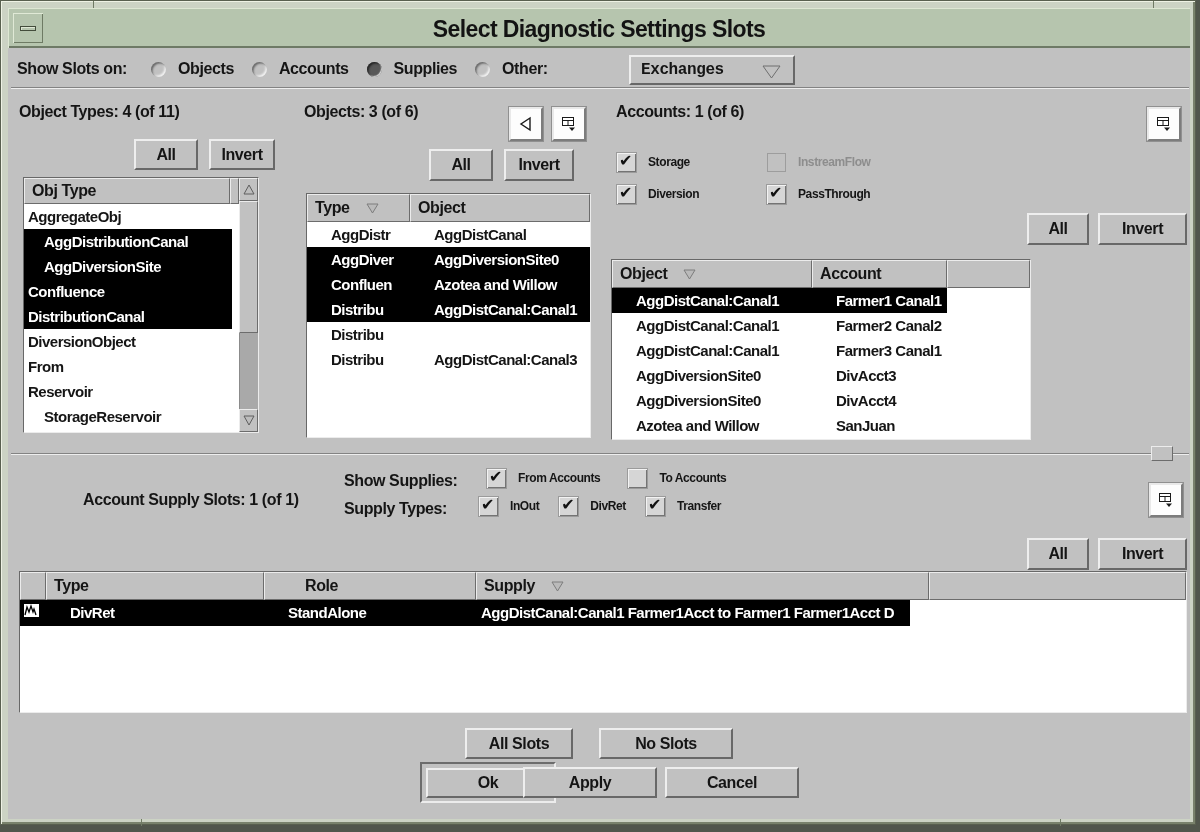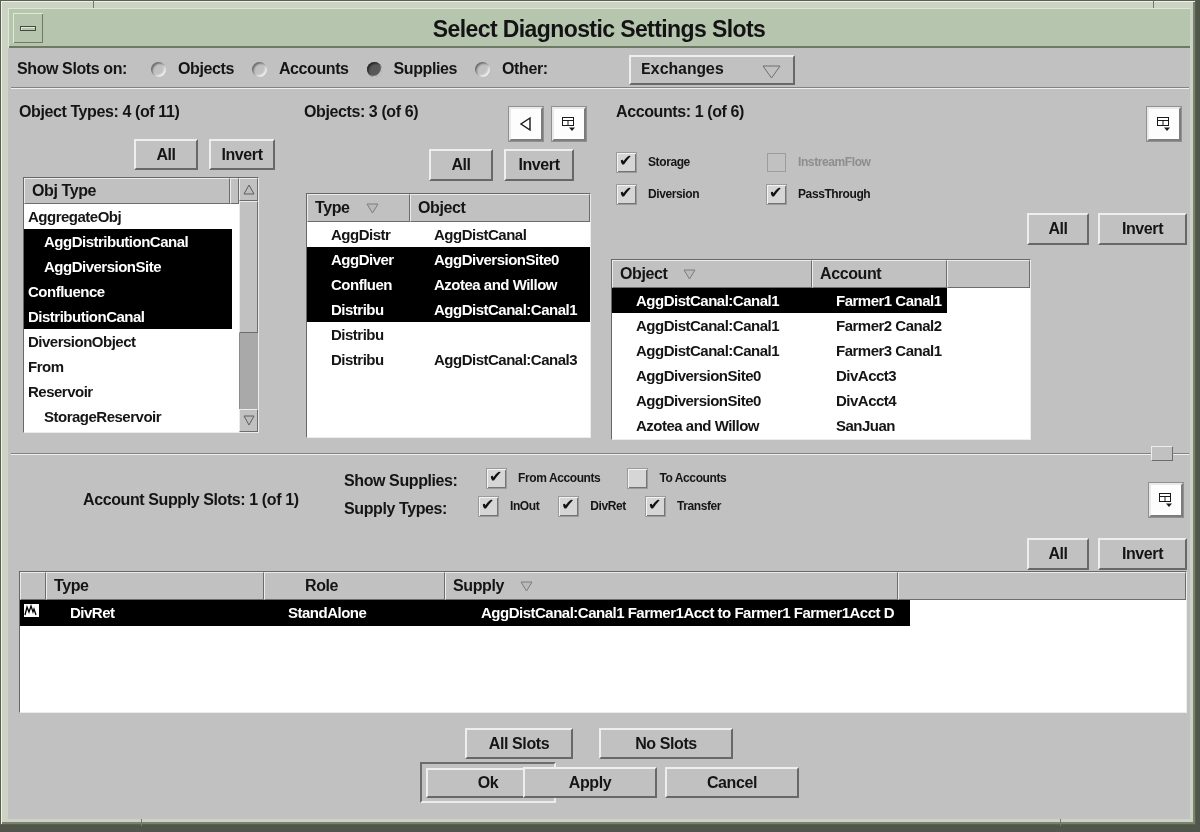--- a/index.html
+++ b/index.html
@@ -462,21 +462,21 @@
     </div>
     <div class="btn" style="left:1026px;top:537px;width:62px;height:32px;">All</div>
     <div class="btn" style="left:1097px;top:537px;width:89px;height:32px;">Invert</div>
 
     <div class="box" style="left:18px;top:570px;width:1168px;height:142px;flex-direction:column;">
       <div class="thead">
         <div class="th" style="width:26px;padding-left:0;"></div>
         <div class="th" style="width:218px;">
           <span>Type</span>
         </div>
-        <div class="th" style="width:181px;padding-left:40px;">
+        <div class="th" style="width:212px;padding-left:40px;">
           <span>Role</span>
         </div>
         <div class="th" style="width:453px;">
           <span>Supply</span>
           <svg width="13" height="11">
             <polygon points="1,1 12,1 6.5,10" fill="#bababa" stroke="#7d7d7d"></polygon>
           </svg>
         </div>
         <div class="th grow"></div>
       </div>

